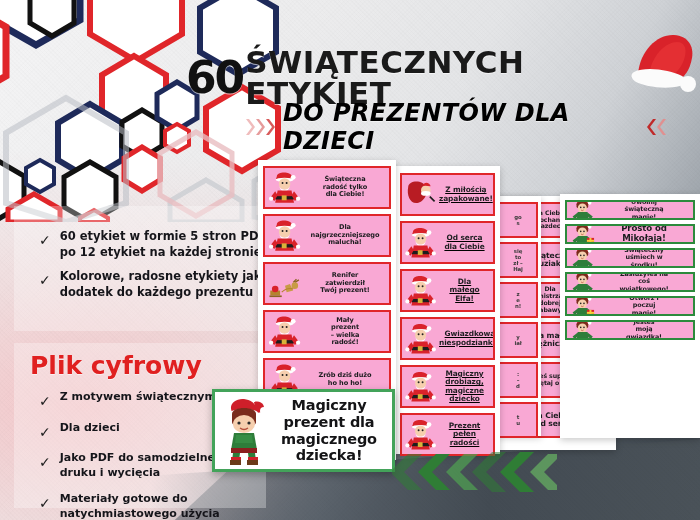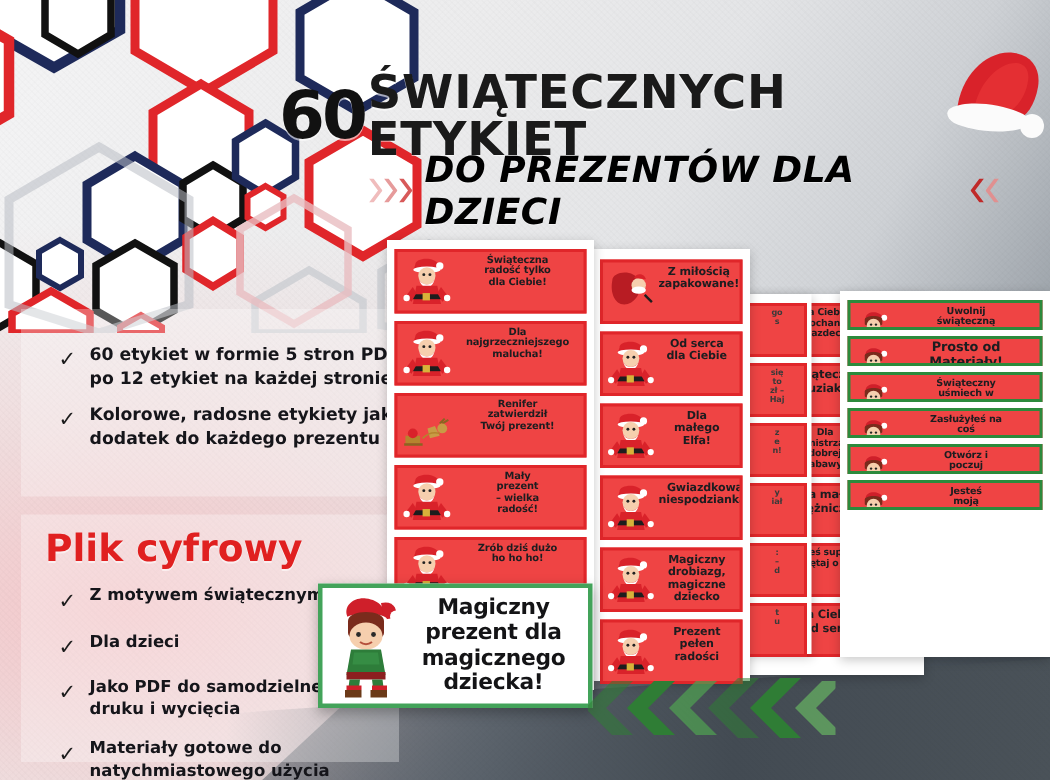--- a/index.html
+++ b/index.html
@@ -96,38 +96,38 @@
 
   
   .sheet{ position:absolute; background:#fff; box-shadow:0 2px 7px rgba(0,0,0,.22); }
   .sheet-a{ left:258px; top:160px; width:138px; height:300px; padding:6px 5px; }
   .sheet-b{ left:395px; top:166px; width:105px; height:288px; padding:7px 5px; }
   .sheet-c{ left:456px; top:196px; width:160px; height:254px; padding:6px 5px; }
   .sheet-d{ left:560px; top:194px; width:140px; height:244px; padding:6px 5px; }
 
   .col{ display:flex; flex-direction:column; }
   .lbl{
-    border:2px solid #e0262a; background:#ef4444;
-    display:flex; gap:2px;
+    border:2px solid #e0262a; background:#f9a8d4;
+    display:flex; align-items:center; gap:2px;
     padding:2px 3px; overflow:hidden;
   }
   .lbl.green{ border-color:#2c8a3c; }
   .lbl .art{ flex:0 0 auto; display:flex; align-items:center; justify-content:center; }
   .lbl .txt{
     flex:1 1 auto; text-align:center;
     font-family:"DejaVu Sans", sans-serif; font-weight:700;
     color:#1d1d20; line-height:1.12; letter-spacing:-.1px;
   }
 
   .sheet-a .col{ gap:5px; }
   .sheet-a .lbl{ height:43px; }
   .sheet-a .txt{ font-size:6.6px; }
   .sheet-a .art{ width:34px; height:36px; }
 
-  .sheet-b .col{ gap:5px; }
+  .sheet-b .col{ gap:5px;text-decoration:underline; }
   .sheet-b .lbl{ height:43px; }
   .sheet-b .txt{ font-size:7.4px; }
   .sheet-b .art{ width:32px; height:36px; }
 
   .sheet-c .col{ gap:4px; }
   .sheet-c .lbl{ height:36px; }
   .sheet-c .txt{ font-size:6.2px; }
   .sheet-c .art{ width:26px; height:30px; }
 
   .sheet-d .col{ gap:4px; }
@@ -521,21 +521,21 @@
     <path d="M12 39 L18 39 L17 44 L11 44 Z" fill="#2e7d3a"></path>
     <path d="M22 39 L28 39 L29 44 L23 44 Z" fill="#2e7d3a"></path>
     <path d="M12 26 L4 32 L7 36 L13 31 Z" fill="#2e7d3a"></path>
     <path d="M27 26 L35 32 L32 36 L26 31 Z" fill="#2e7d3a"></path>
     <rect x="26" y="28" width="11" height="10" fill="#d9222a"></rect>
               <rect x="30" y="28" width="3" height="10" fill="#f5d13a"></rect>
               <rect x="26" y="31" width="11" height="3" fill="#f5d13a"></rect>
     </svg>
           </span>
           <span class="txt" style="white-space: pre-line;">Prosto od
-Materiały!</span>
+Mikołaja!</span>
         </div>
         <div class="lbl green">
           <span class="art">
             <svg viewBox="0 0 40 44" width="26" height="30">
     <path d="M11 11 C11 4 25 3 28 10 L29 13 L10 13 Z" fill="#cf1f2a"></path>
     <circle cx="30" cy="11" r="3" fill="#fff"></circle>
     <path d="M10 13 C10 8 28 8 28 13 L28 17 C28 21 10 21 10 17 Z" fill="#7a2b1c"></path>
     <circle cx="19" cy="19" r="7" fill="#f6cfae"></circle>
     <circle cx="16.5" cy="18" r="1.2" fill="#222"></circle>
               <circle cx="21.5" cy="18" r="1.2" fill="#222"></circle>

